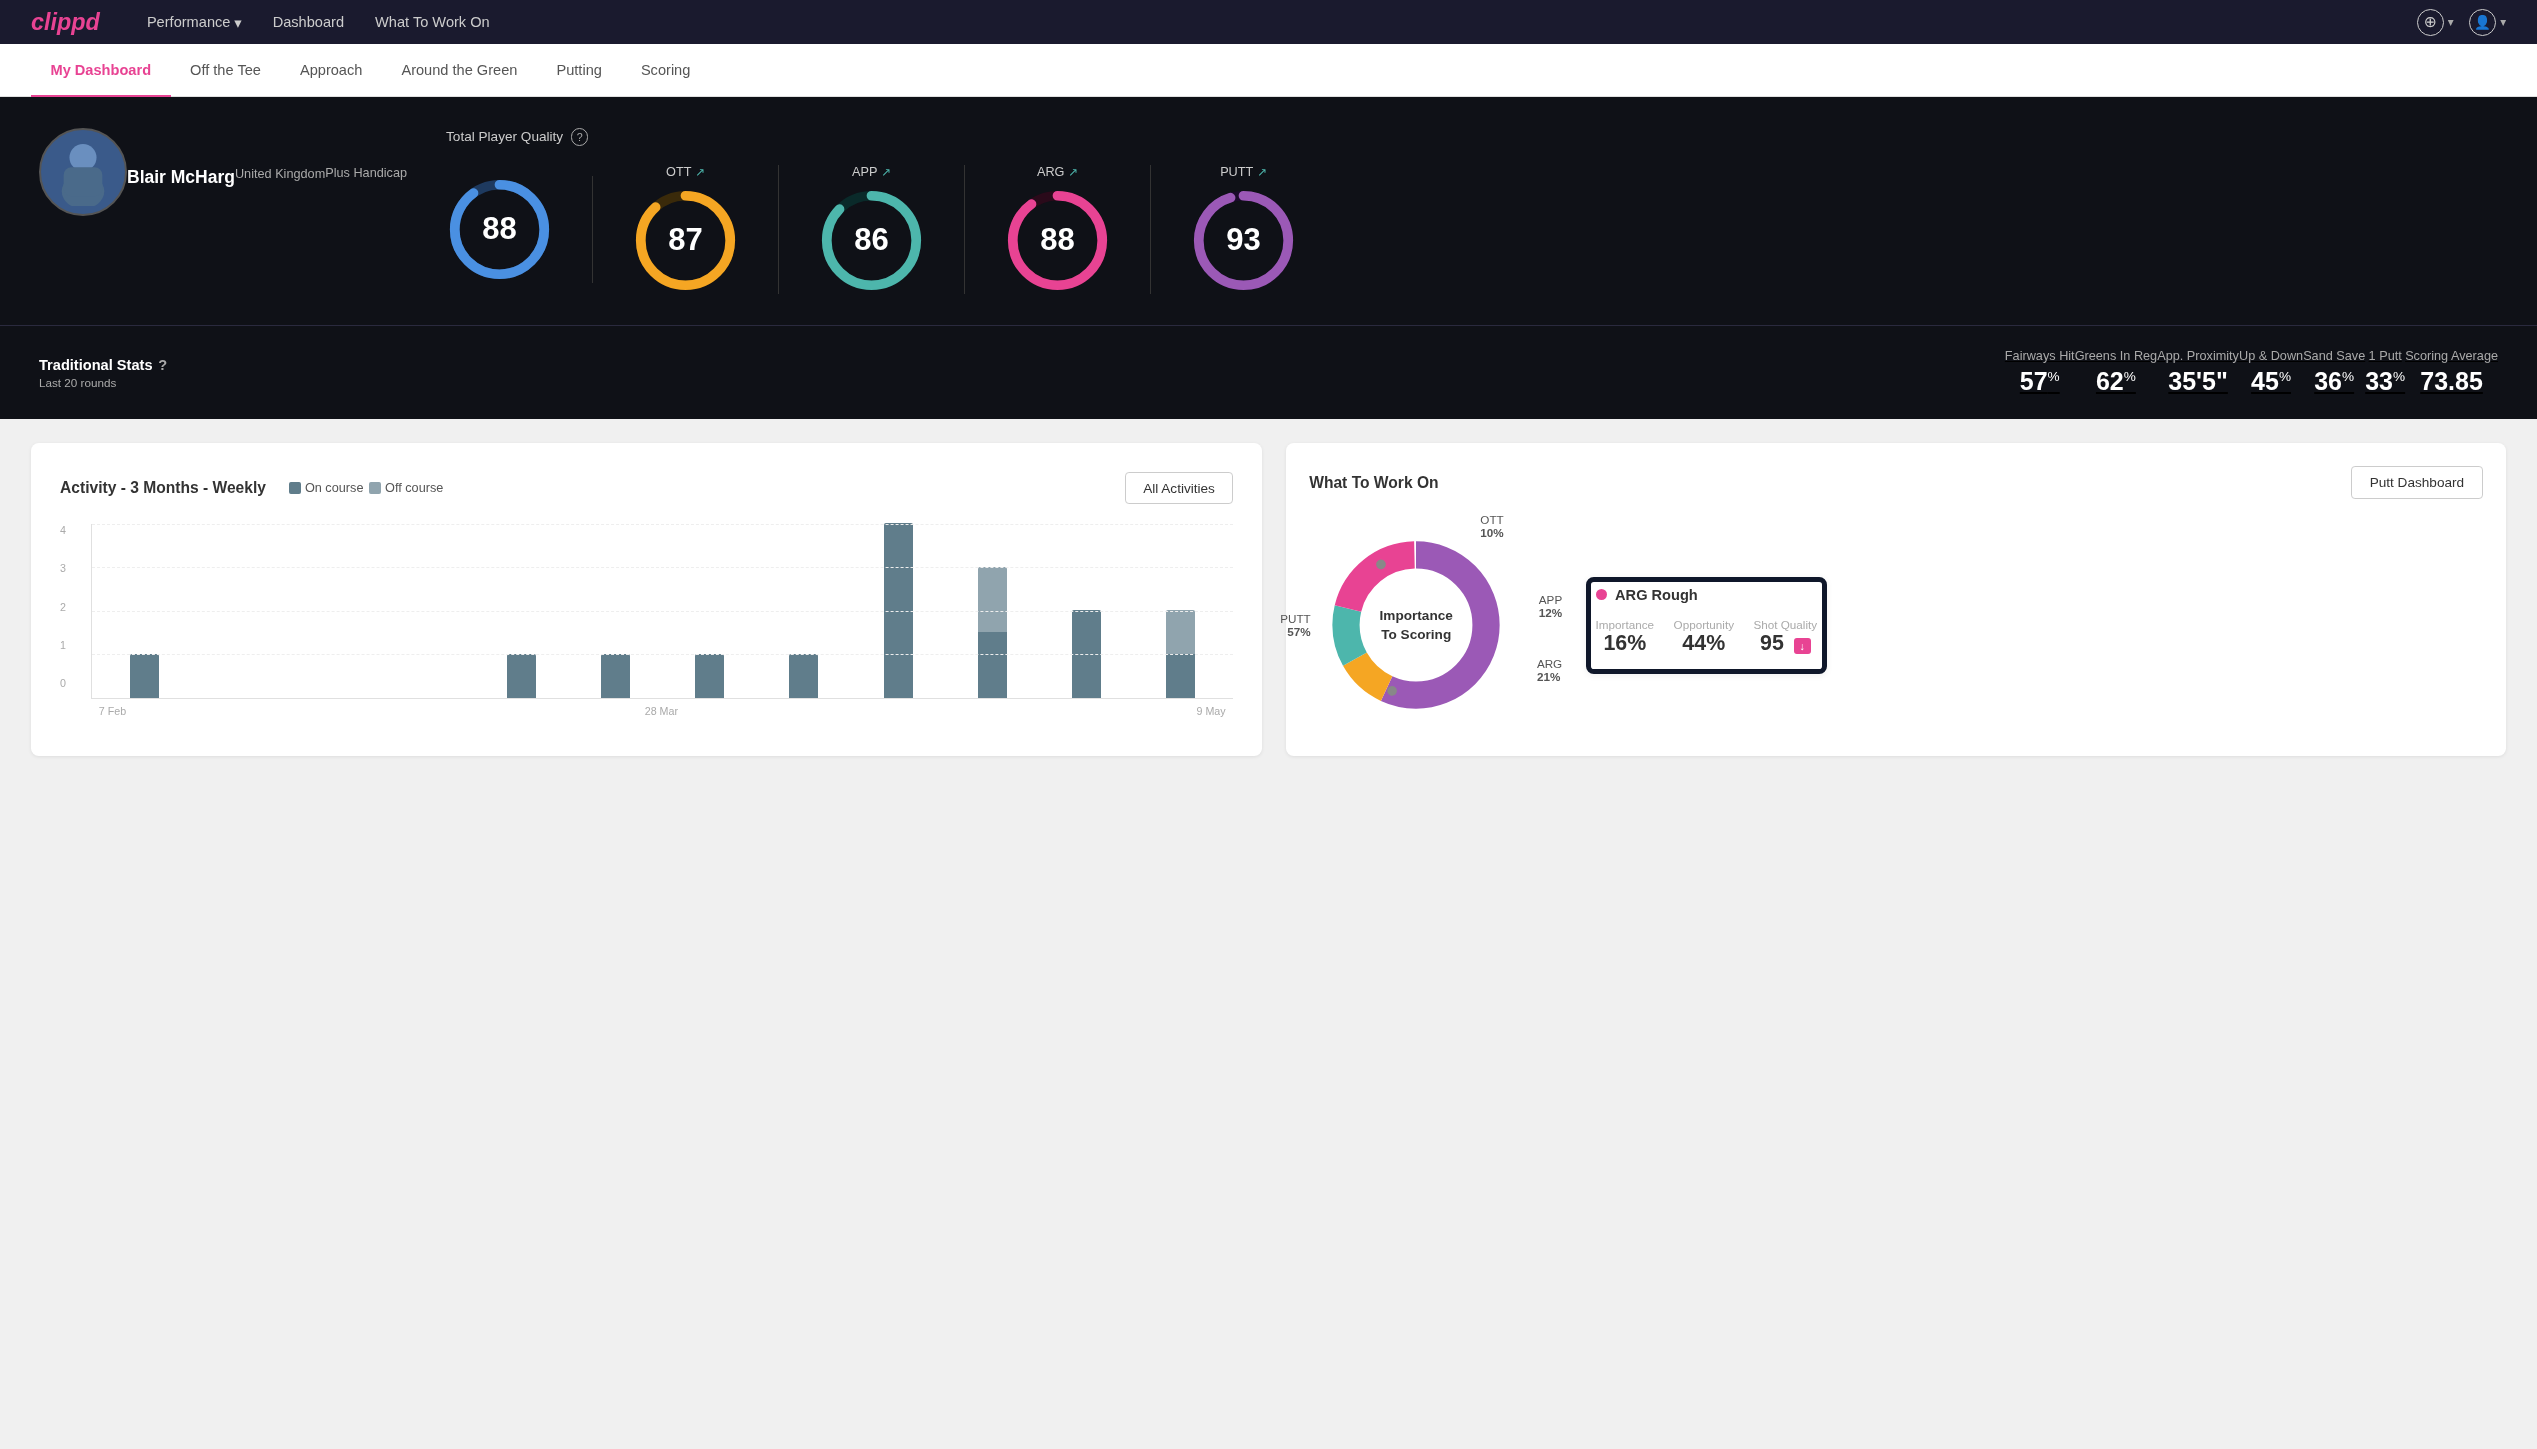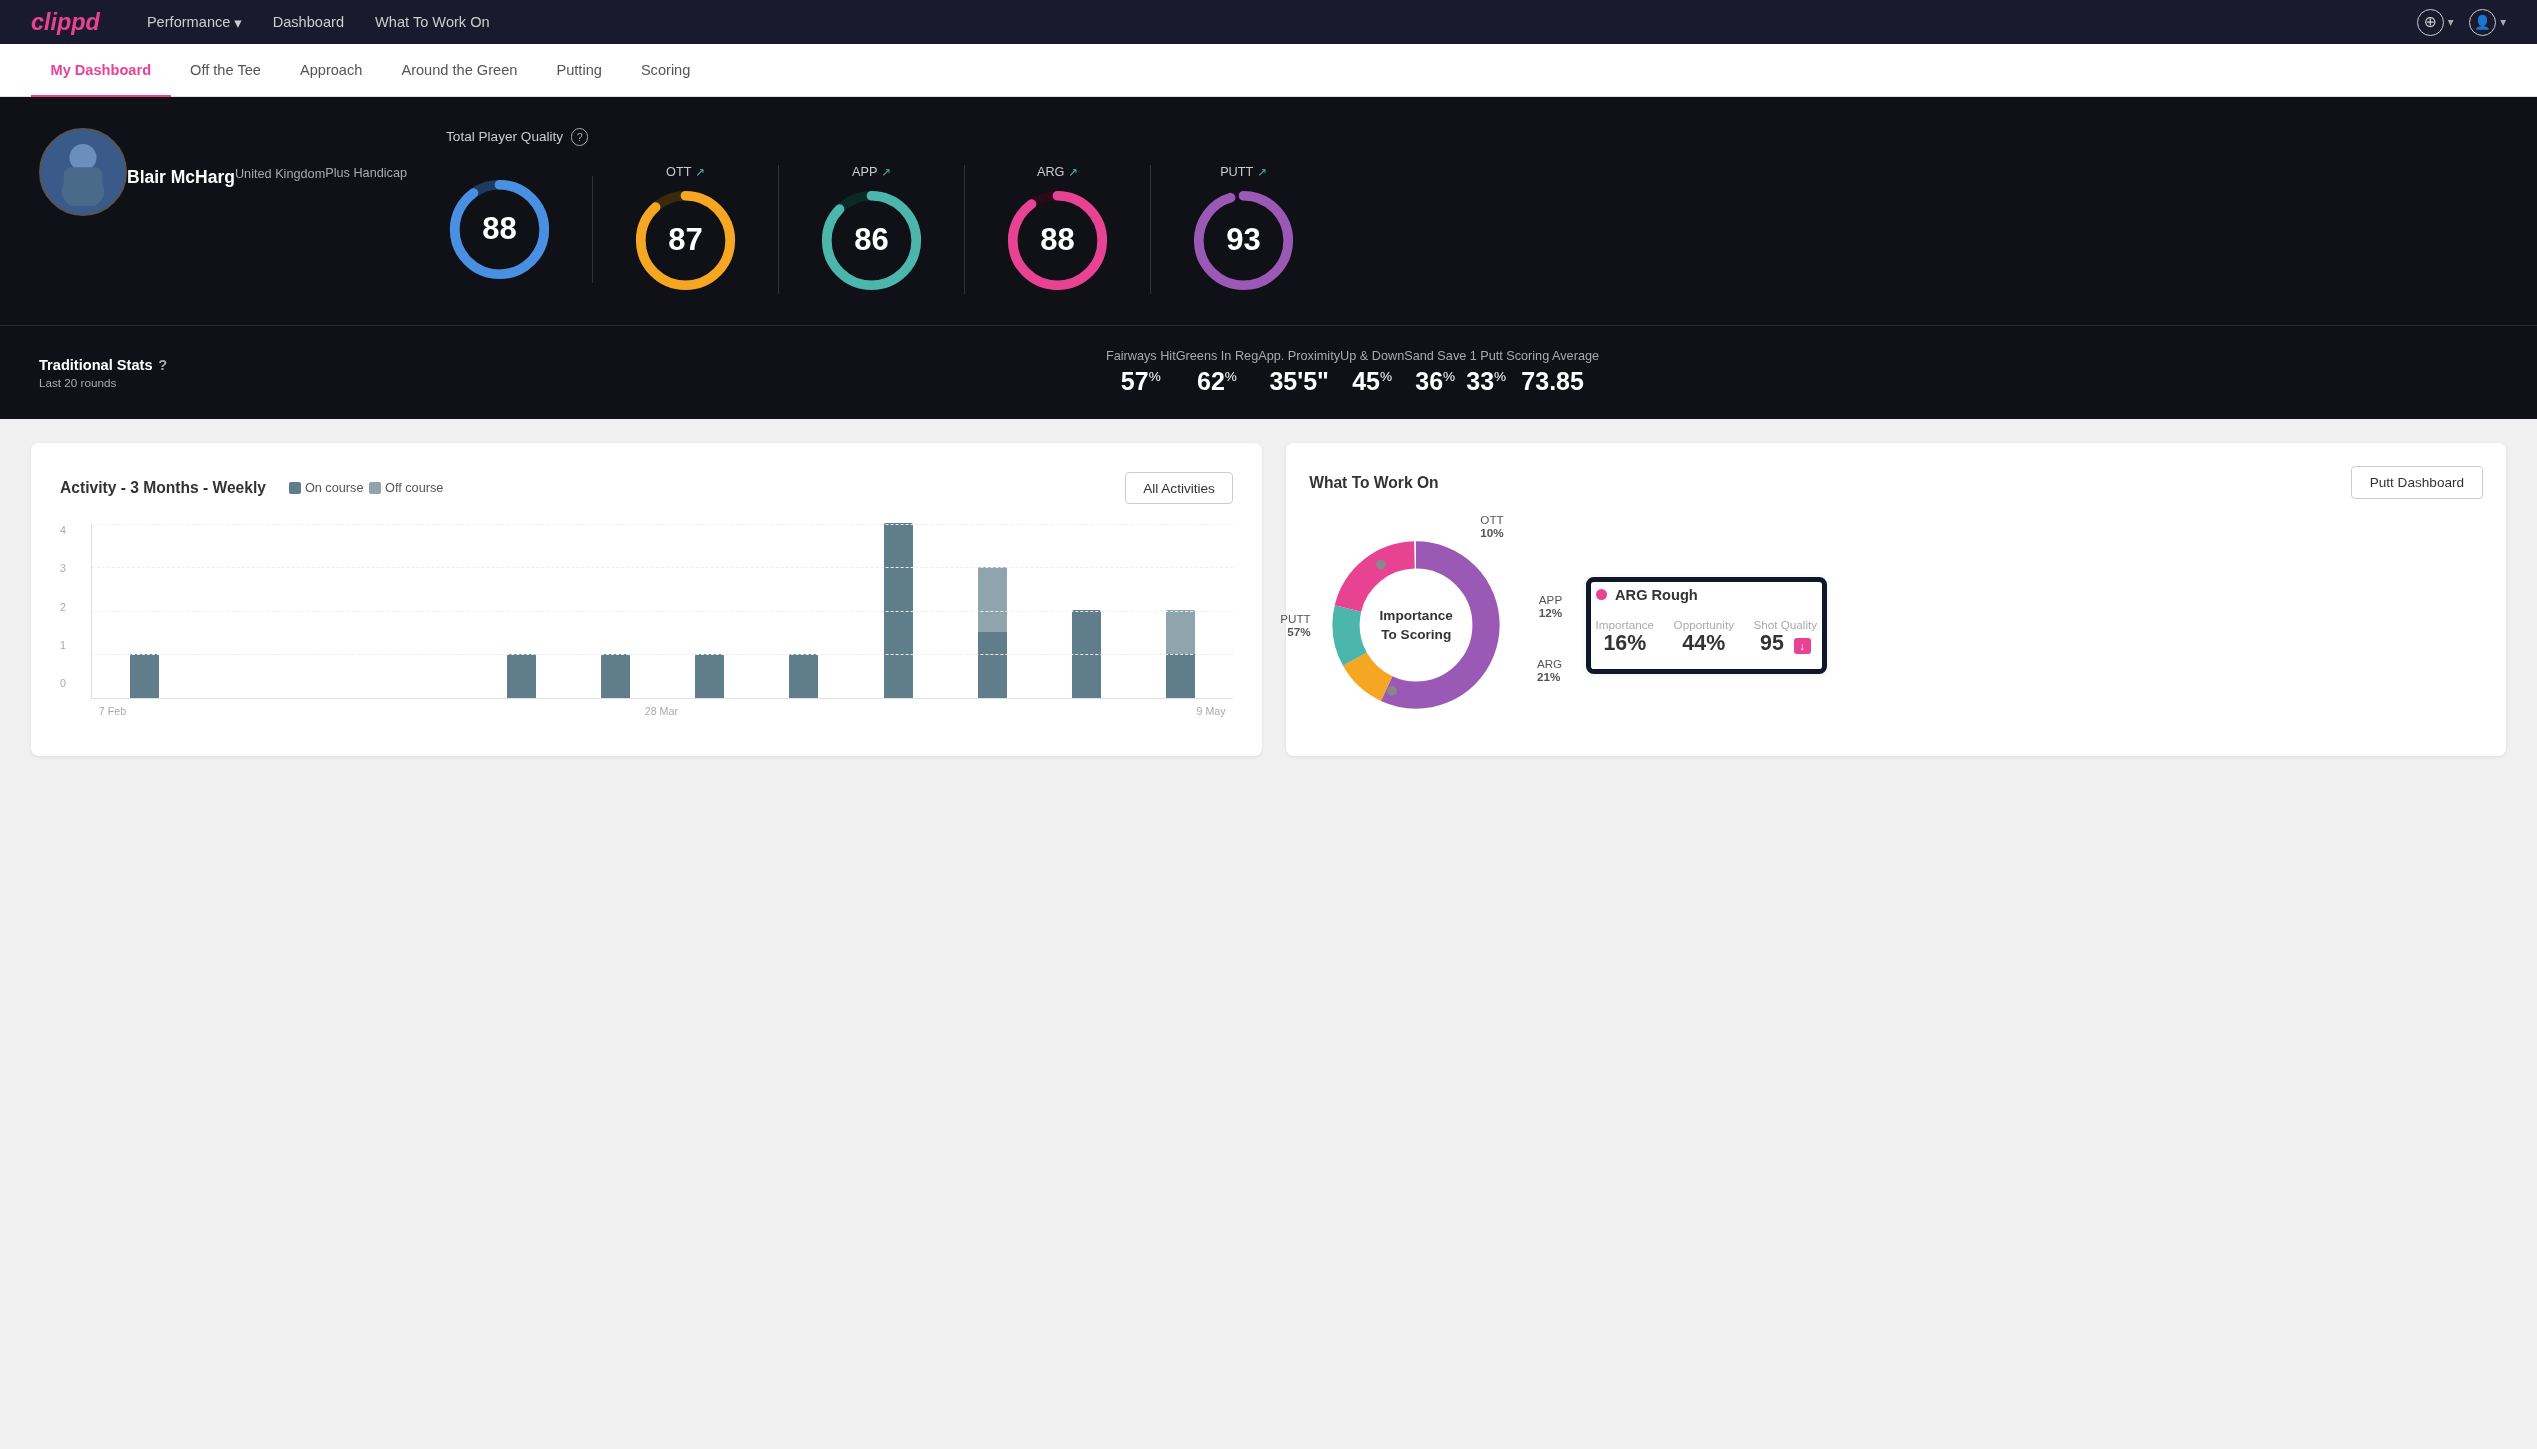--- a/index.html
+++ b/index.html
@@ -189,21 +189,22 @@
       gap: 5.8px;
     }
     .stats-subtitle {
       color: #aaa;
       font-size: 11.7px;
       margin-top: 3px;
     }
     .stat-items {
       display: flex;
       flex: 1;
-      justify-content: center;
+      justify-content: flex-end;
+      text-decoration: underline;
     }
     .stat-item {
       display: flex;
       flex-direction: column;
       align-items: center;
       gap: 3.9px;
     }
     .stat-name {
       color: #aaa;
       font-size: 12.7px;

